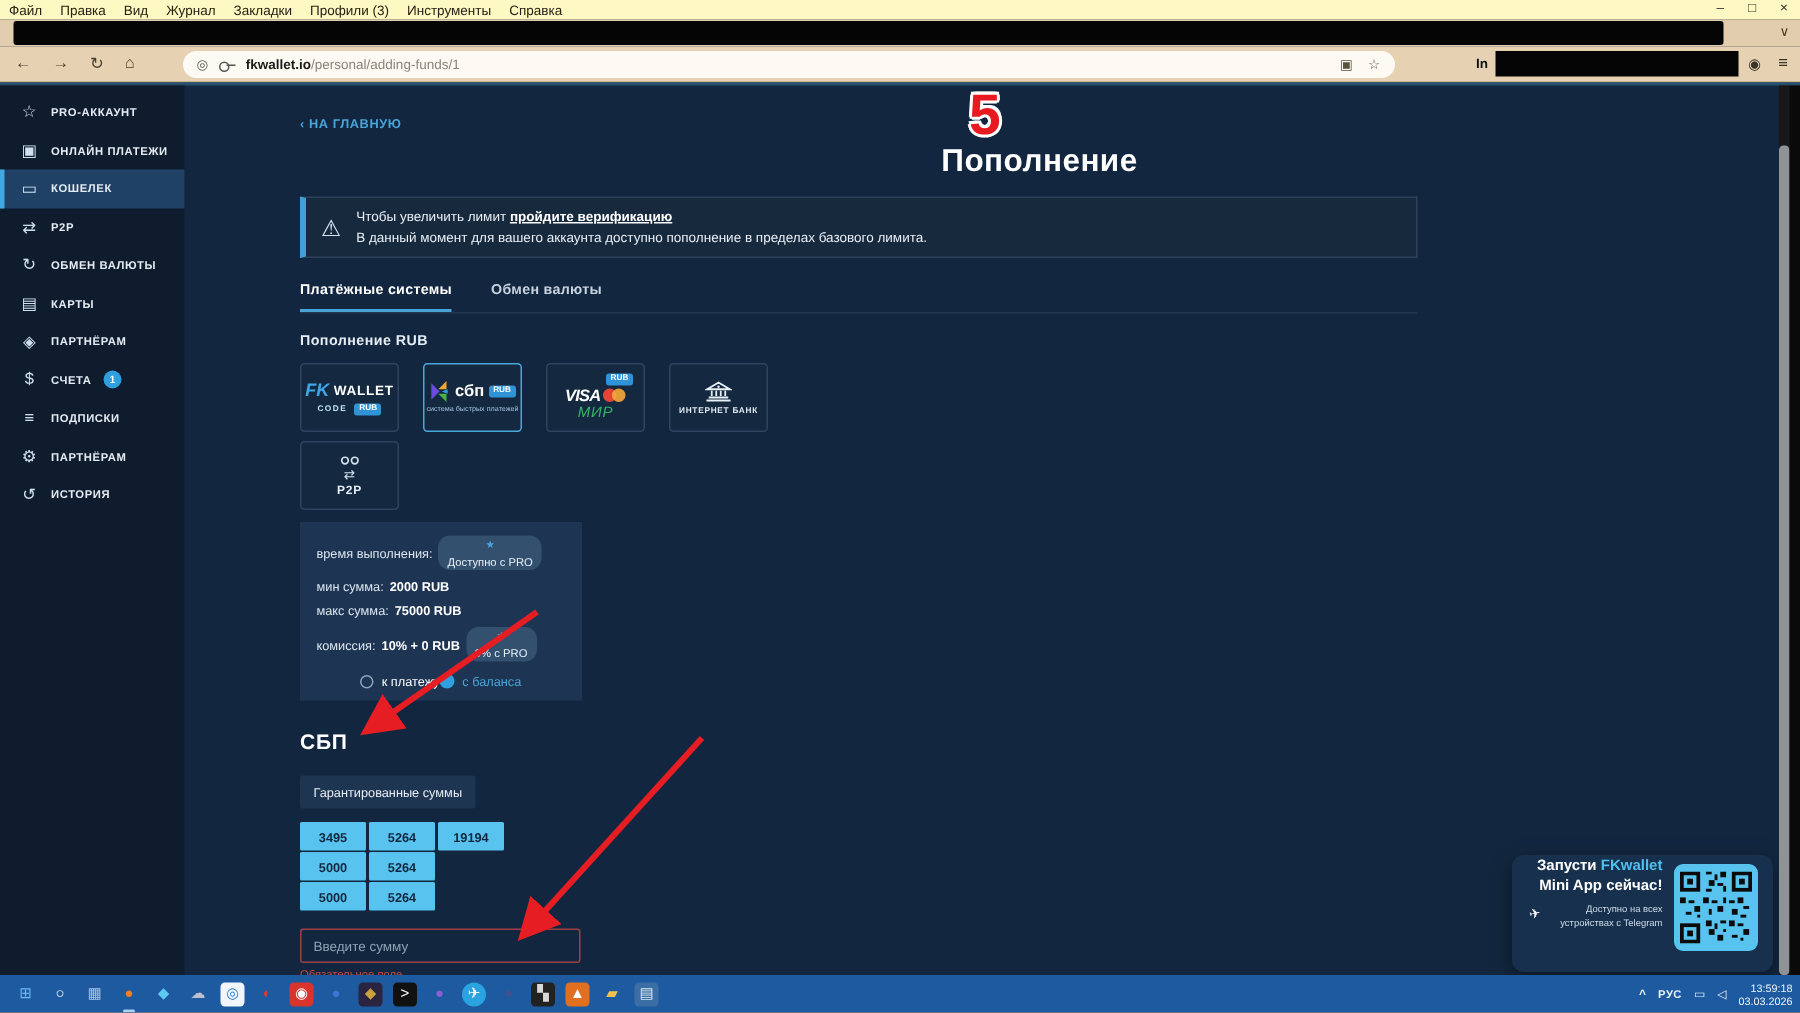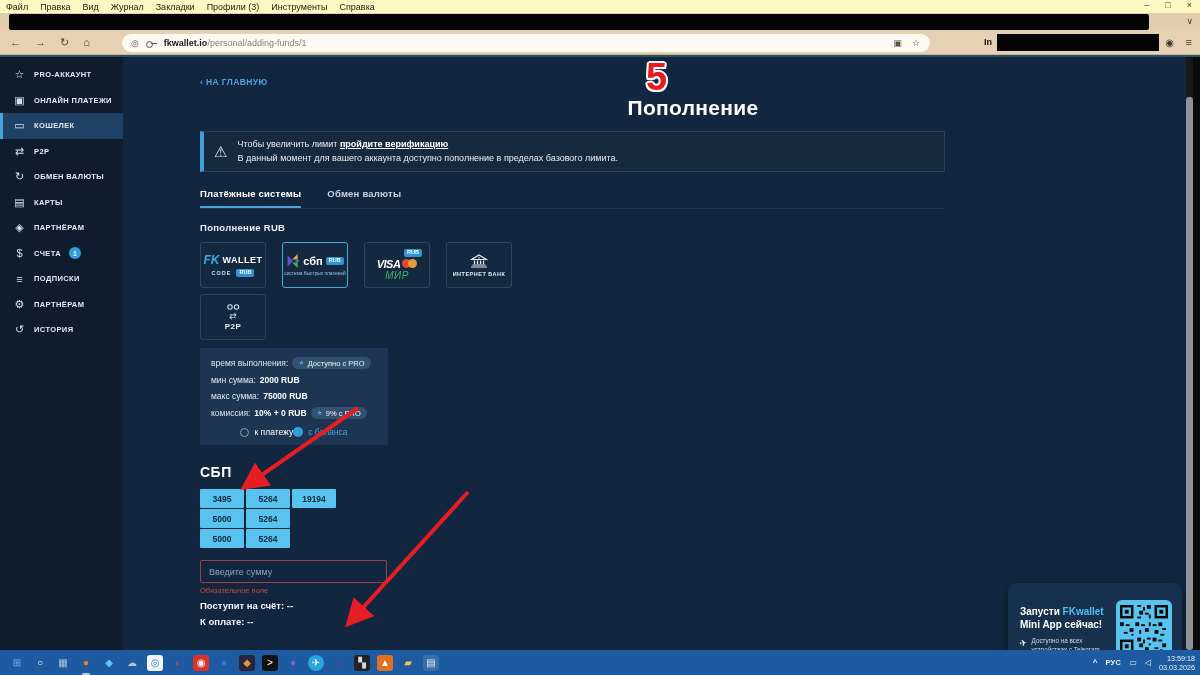--- a/index.html
+++ b/index.html
@@ -77,21 +77,21 @@
   .mc i:last-child { left:6px; background:#f4a63a; opacity:.92; }
   .mir { color:#37b46a; font-weight:400; font-style:italic; font-size:10px; letter-spacing:.5px; }
   .banklabel { margin-top:3px; font-size:5.5px; font-weight:700; letter-spacing:.5px; color:#dfe9f2; }
   .p2plabel { margin-top:1px; font-size:8px; font-weight:700; color:#e8f0f8; letter-spacing:.5px; }
   .p2parrows { font-size:9px; color:#cfe0f0; line-height:1; }
 
   .balance-h { margin-top:17px; font-size:13px; font-weight:700; color:#fff; }
   .infobox { margin-top:8px; width:188px; background:#1d3553; padding:9px 11px 8px 11px; }
   .iline { display:flex; align-items:center; gap:4px; font-size:8.5px; color:#dde6ef; margin-bottom:6px; }
   .iline b { color:#fff; }
-  .ibadge { background:#33506e; border-radius:8px; padding:1.5px 6px; font-size:7.5px; color:#e8f0f8; display:inline-flex; gap:3px; align-items:center; }
+  .ibadge { background:#33506e; border-radius:8px; padding:1.5px 6px; font-size:7.5px; color:#e8f0f8; display:inline-flex; gap:3px; align-items:center;flex-direction:column; }
   .ibadge .st { color:#4aa4d9; font-size:7px; }
   .radios { display:flex; justify-content:center; margin-top:8px; }
   .radio { display:flex; align-items:center; gap:5px; font-size:8.5px; color:#fff; cursor:pointer; }
   .rdot { width:9px; height:9px; border-radius:50%; border:1.5px solid #8fa5bb; }
   .radio.sel { color:#4aa4d9; }
   .radio.sel .rdot { border:none; background:#2f9fe0; width:10px; height:10px; }
 
   .sbp-h { margin-top:19px; font-size:14px; font-weight:700; color:#fff; letter-spacing:.5px; }
   .guar { margin-top:15px; display:inline-block; background:#1e3552; color:#e8eef5; font-size:8.5px;
     padding:6px 9px; border-radius:2px; cursor:pointer; }
@@ -99,22 +99,22 @@
   .arow { display:flex; gap:2px; margin-bottom:1px; }
   .abtn { width:44px; height:19px; background:#57c3ee; color:#10263e; font-size:8.5px; font-weight:700;
     display:flex; align-items:center; justify-content:center; border-radius:1px; cursor:pointer; }
   .amt-input { margin-top:11px; width:187px; height:23px; background:transparent; border:1px solid #9c4048;
     border-radius:2px; color:#dfe8f0; font-size:9px; padding-left:8px; font-family:"Liberation Sans",sans-serif; }
   .amt-input::placeholder { color:#8fa2b5; }
   .req { margin-top:3px; font-size:7.5px; color:#cf4a3e; }
   .sumline { margin-top:5px; font-size:9.5px; font-weight:700; color:#f2f6fa; }
 
   
-  .promo { position:absolute; left:1008px; top:526px; width:174px; height:78px; background:#16304d;
-    border-radius:8px; box-shadow:0 4px 14px rgba(0,0,0,.45); padding:23px 10px 10px 12px; display:flex; gap:8px; }
+  .promo { position:absolute; left:1008px; top:513px; width:174px; height:78px; background:#16304d;
+    border-radius:8px; box-shadow:0 4px 14px rgba(0,0,0,.45); padding:2px 10px 10px 12px; display:flex; gap:8px;text-align:right; }
   .promo .ptxt { width:92px; }
   .ptitle { font-size:10px; font-weight:800; color:#fff; line-height:1.25; }
   .ptitle .brand { color:#4fc0f0; }
   .psub { margin-top:6px; display:flex; gap:4px; font-size:6.3px; color:#cfdce8; line-height:1.35; }
   .plane { color:#fff; font-size:9px; transform:rotate(-12deg); }
   .qrbox { width:58px; height:58px; background:#57c3ee; border-radius:6px; display:flex; align-items:center; justify-content:center; align-self:center; }
 
   
   .scrolltrack { position:absolute; left:1186px; top:0; width:7px; height:595px; background:#181818; }
   .scrollthumb { position:absolute; left:0; top:40px; width:7px; height:553px; background:#8f9396; border-radius:3px; }
@@ -343,20 +343,21 @@
               <span>к платежу</span>
             </span>
           <span class="radio sel">
               <span class="rdot"></span>
               <span>с баланса</span>
             </span>
         </div>
       </div>
 
       <div class="sbp-h">СБП</div>
+      <div><span class="guar">Гарантированные суммы</span></div>
 
       <div class="amounts">
         <div class="arow">
           <span class="abtn">3495</span>
           <span class="abtn">5264</span>
           <span class="abtn">19194</span>
         </div>
         <div class="arow">
           <span class="abtn">5000</span>
           <span class="abtn">5264</span>

